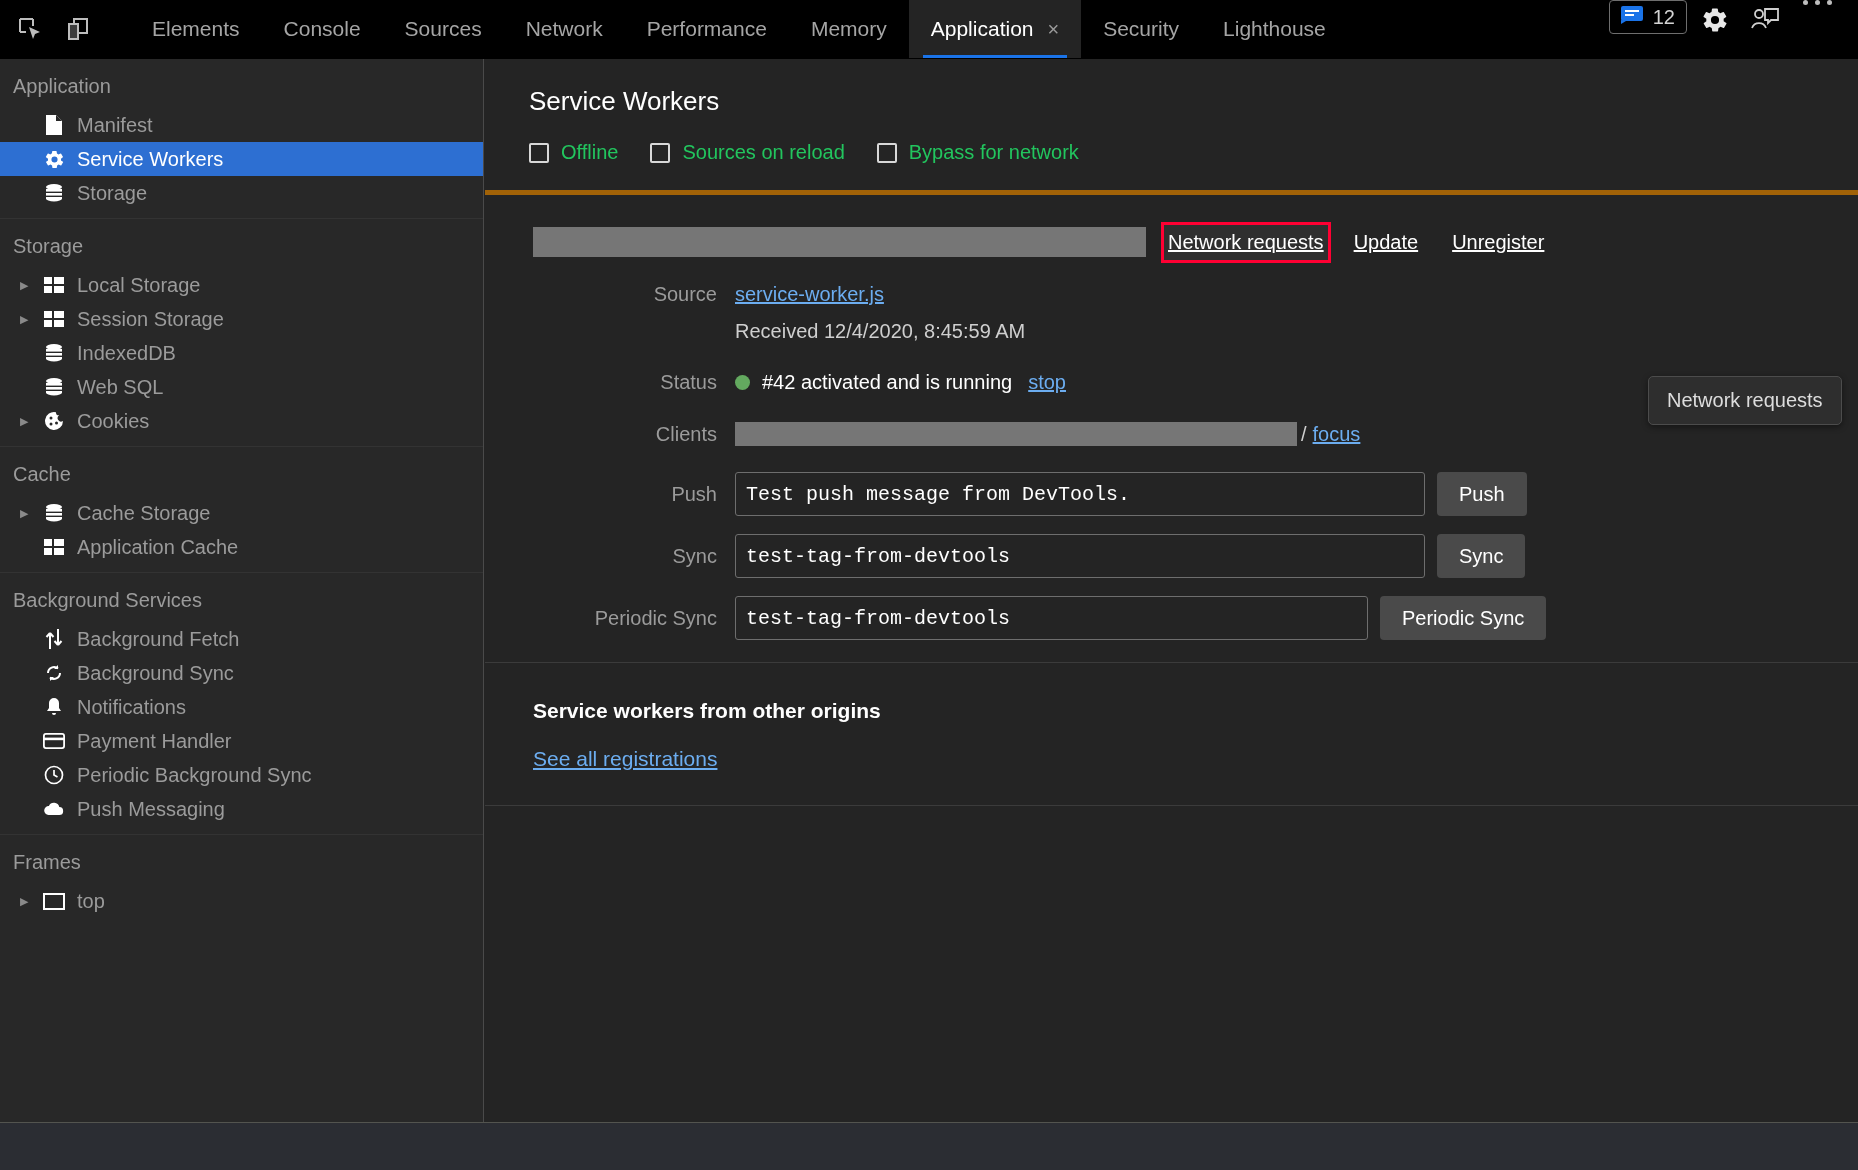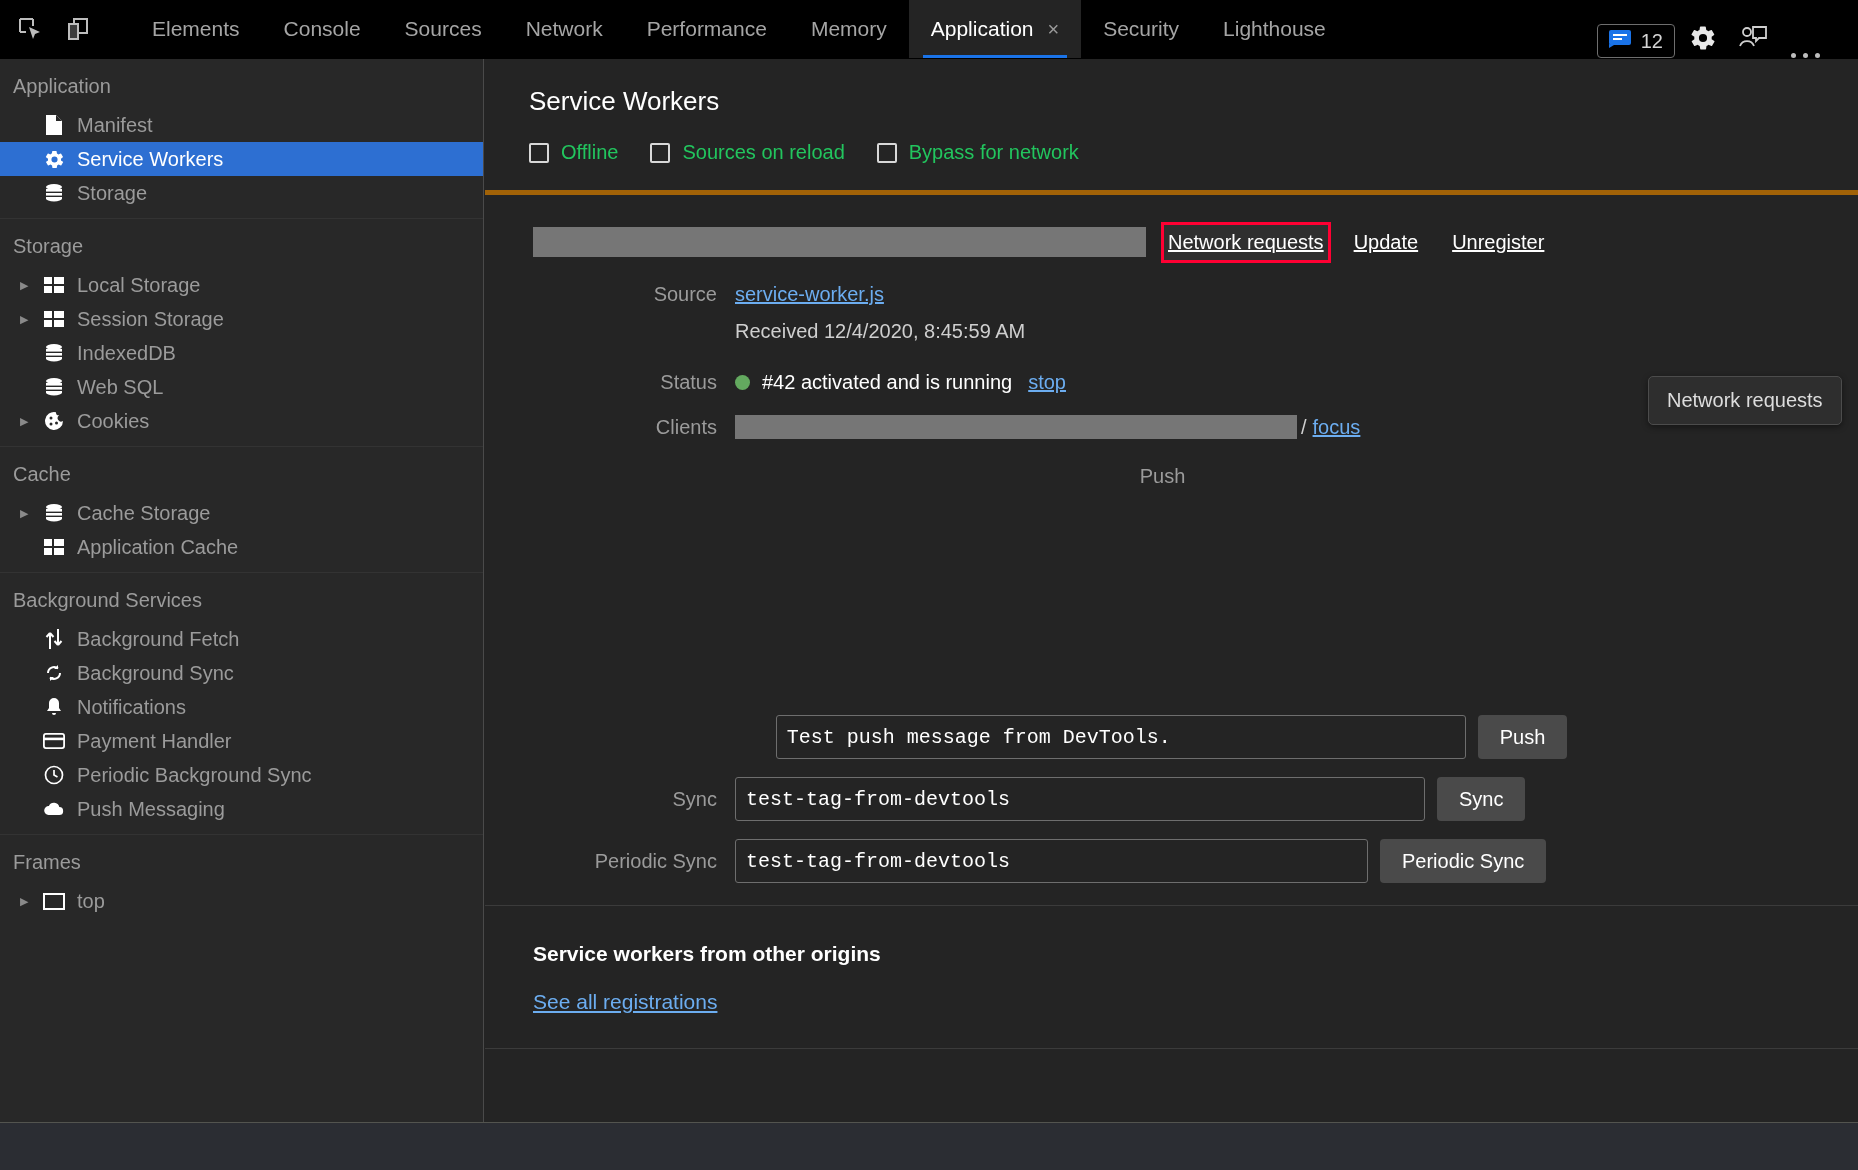--- a/index.html
+++ b/index.html
@@ -33,22 +33,22 @@
   }
   .tab.active { background: #242424; color: #ffffff; }
   .tab.active::after {
     content: ""; position: absolute; left: 14px; right: 14px; bottom: 0;
     height: 3px; background: #1a73e8;
   }
   .tab .closebtn {
     margin-left: 14px; font-size: 20px; color: #9a9a9a; line-height: 1;
   }
   #toolbar-right {
-    margin-left: auto; display: flex; align-items: flex-end;
-    padding-right: 28px; gap: 6px;
+    margin-left: auto; display: flex; align-items: flex-start;
+    padding-right: 16px; gap: 6px;
   }
   #issues-badge {
     display: flex; align-items: center; gap: 10px;
     border: 1px solid #6e6e6e; border-radius: 4px;
     height: 34px; padding: 0 11px; cursor: pointer;
   }
   #issues-badge .count { color: #d4d4d4; font-size: 20px; }
   .ricon { width: 44px; height: 40px; display: flex; align-items: center; justify-content: center; cursor: pointer; }
   #dots { display: flex; gap: 7px; align-items: center; padding: 0 10px; cursor: pointer; }
   #dots i { width: 5px; height: 5px; border-radius: 50%; background: #bdbdbd; display: block; }
@@ -564,30 +564,30 @@
 
     <div class="frow" style="margin-top:28px;">
       <div class="flabel">Status</div>
       <div class="fvalue">
         <span class="dot-green"></span>
         <span id="status-text">#42 activated and is running</span>
         <span class="link">stop</span>
       </div>
     </div>
 
-    <div class="frow" style="margin-top:21px;">
+    <div class="frow" style="margin-top:28px;">
       <div class="flabel">Clients</div>
       <div class="fvalue">
         <span id="clients-redaction"></span>
         <span id="clients-slash">/</span>
         <span class="link">focus</span>
       </div>
     </div>
 
-    <div class="frow" style="margin-top:26px;flex-direction:column;">
+    <div class="frow" style="margin-top:26px;">
       <div class="flabel">Push</div>
       <div class="fvalue">
         <input class="inp" id="push-input" type="text" value="Test push message from DevTools." style="">
         <button class="btn">Push</button>
       </div>
     </div>
 
     <div class="frow" style="margin-top:18px;">
       <div class="flabel">Sync</div>
       <div class="fvalue">

